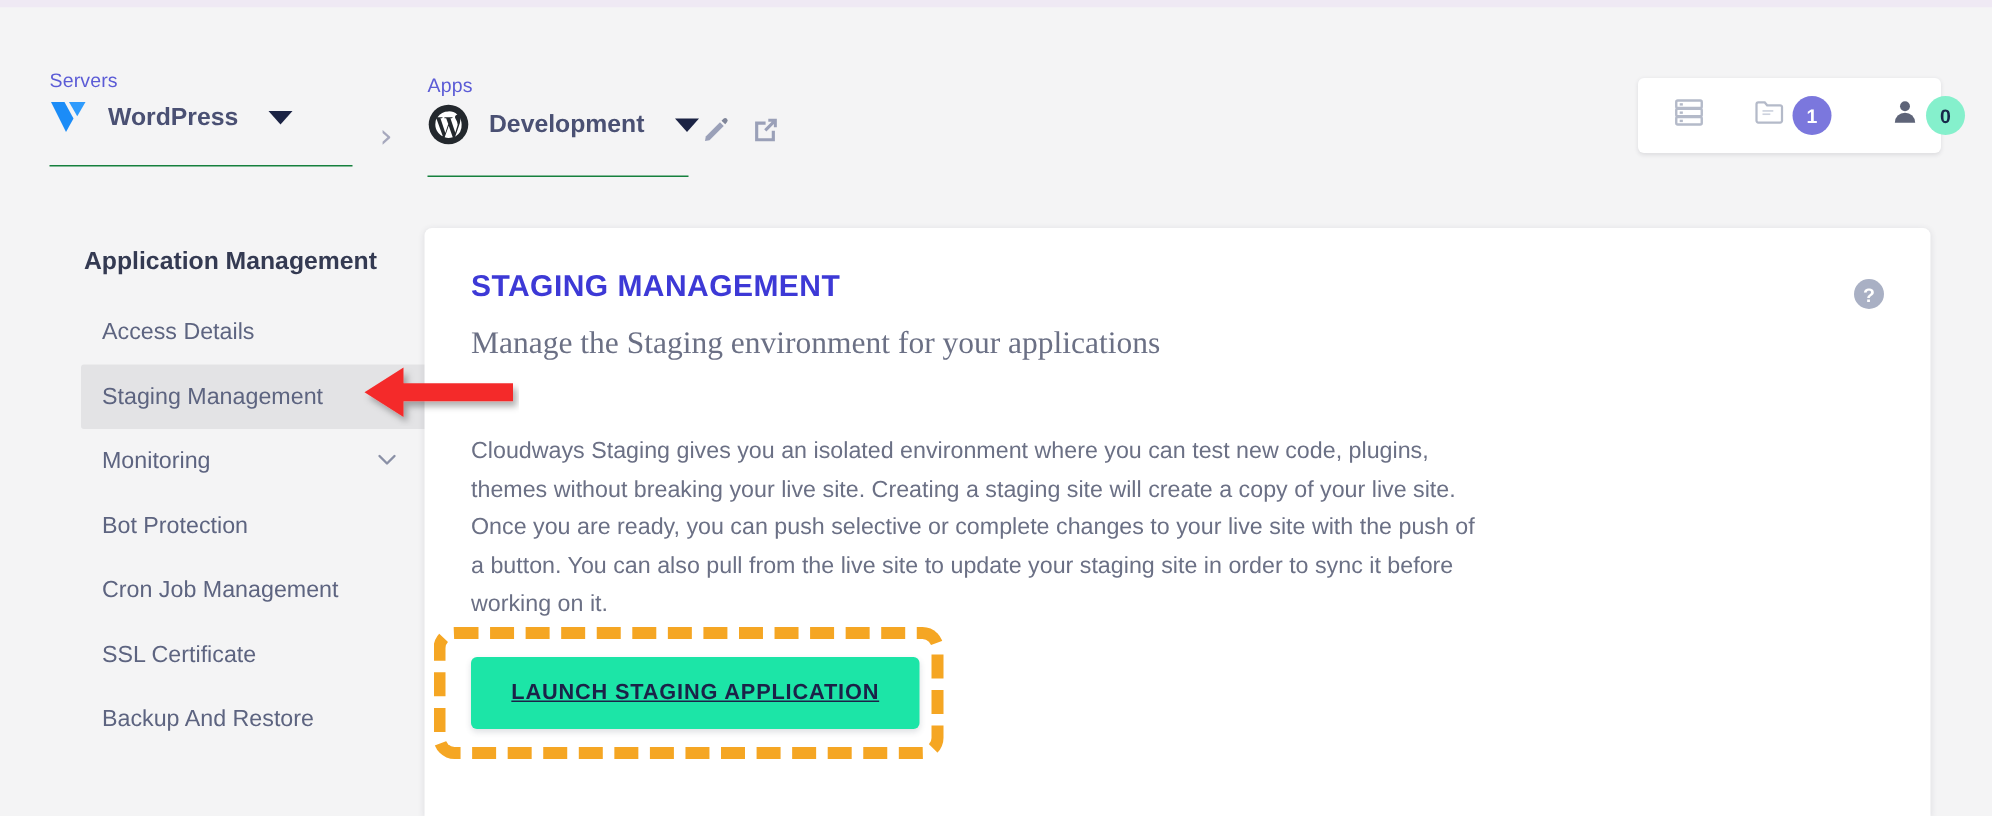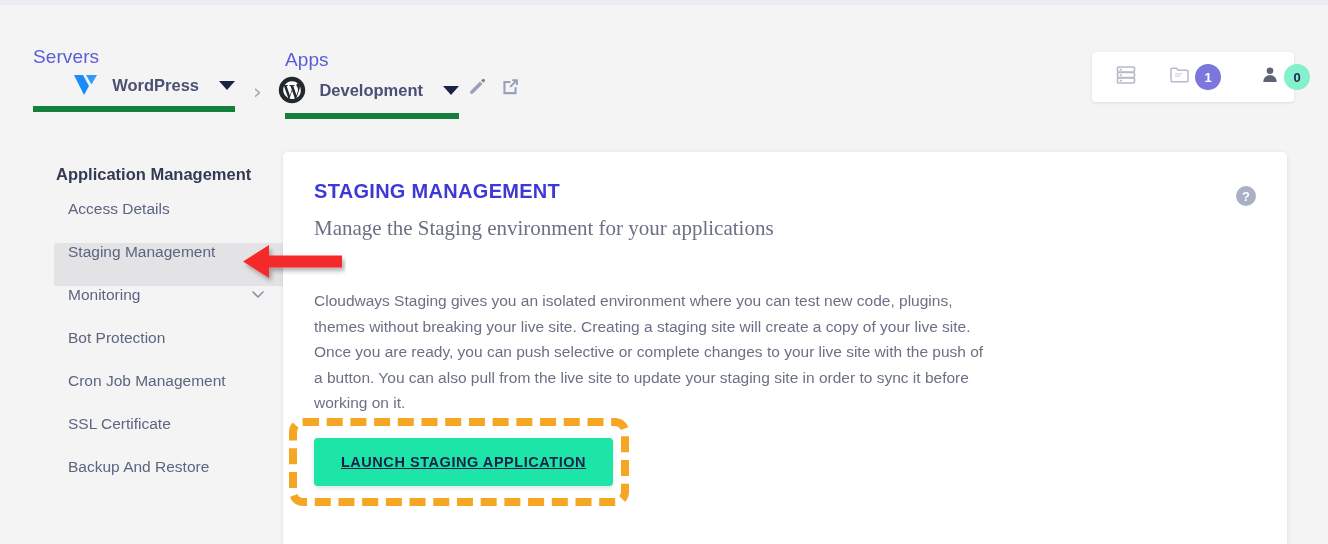--- a/index.html
+++ b/index.html
@@ -32,31 +32,30 @@
     height: 125px;
     background: #f4f4f5;
   }
 
   .selector {
     position: absolute;
     display: flex;
     flex-direction: column;
   }
   .selector-label {
-    font-size: 19px;
+    font-size: 13px;
     color: #5b5bd6;
     letter-spacing: .1px;
     margin-bottom: 5px;
   }
   .selector-row {
     display: flex;
     align-items: center;
-    border-bottom: 6px solid #15803d;
-    padding-bottom: 9px;
-    justify-content: flex-end;
+    border-bottom: 1px solid #15803d;
+    padding-bottom: 20px;
   }
   .selector-name {
     font-size: 16.5px;
     font-weight: bold;
     color: #4a5073;
     margin-left: 13px;
     white-space: nowrap;
   }
   .caret-down {
     width: 0; height: 0;
@@ -135,21 +134,21 @@
   .sidebar-title {
     font-size: 16.5px;
     font-weight: bold;
     color: #343a52;
     padding: 35px 0 0 33px;
   }
   .nav-list { margin-top: 16px; }
   .nav-item {
     height: 43px;
     display: flex;
-    align-items: flex-start;
+    align-items: center;
     padding-left: 45px;
     padding-right: 22px;
     font-size: 15.5px;
     color: #5d6480;
     cursor: pointer;
     box-sizing: border-box;
   }
   .nav-item.active {
     background: #e3e3e5;
     margin-left: 31px;

